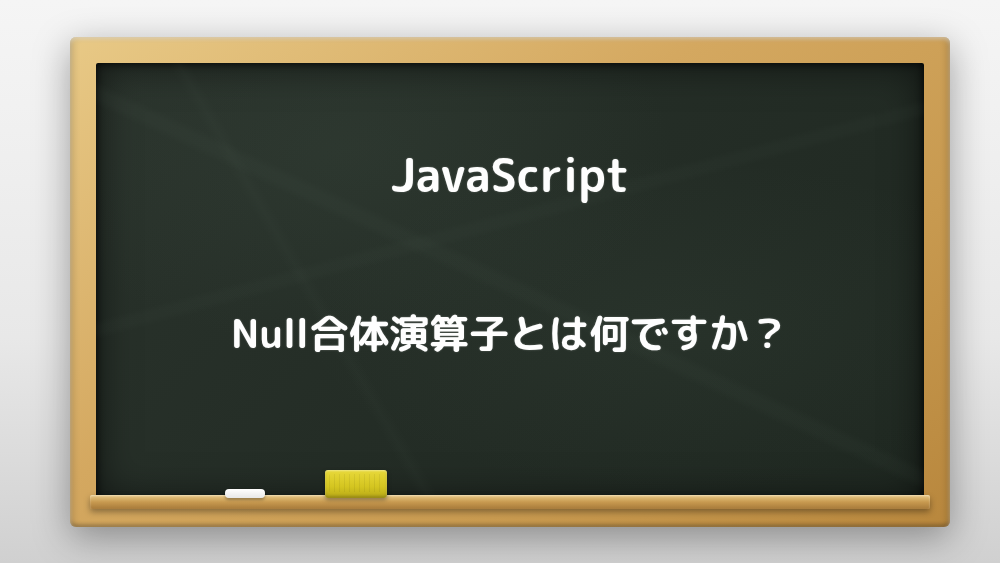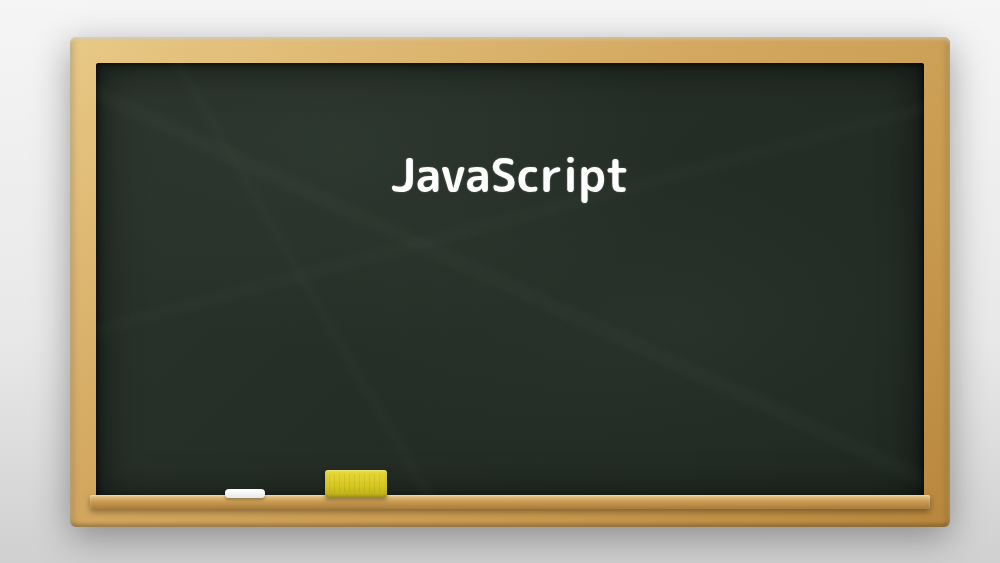--- a/index.html
+++ b/index.html
@@ -117,18 +117,19 @@
     border-radius: 2px;
   }
 </style>
 </head>
 <body>
 
 <div class="chalkboard-wrap">
   <div class="frame">
     <div class="board">
       <div class="text title">JavaScript</div>
+      <div class="text subtitle">Null合体演算子とは何ですか？</div>
     </div>
   </div>
   <div class="tray"></div>
   <div class="chalk"></div>
   <div class="eraser"></div>
 </div>
 
 </body></html>

